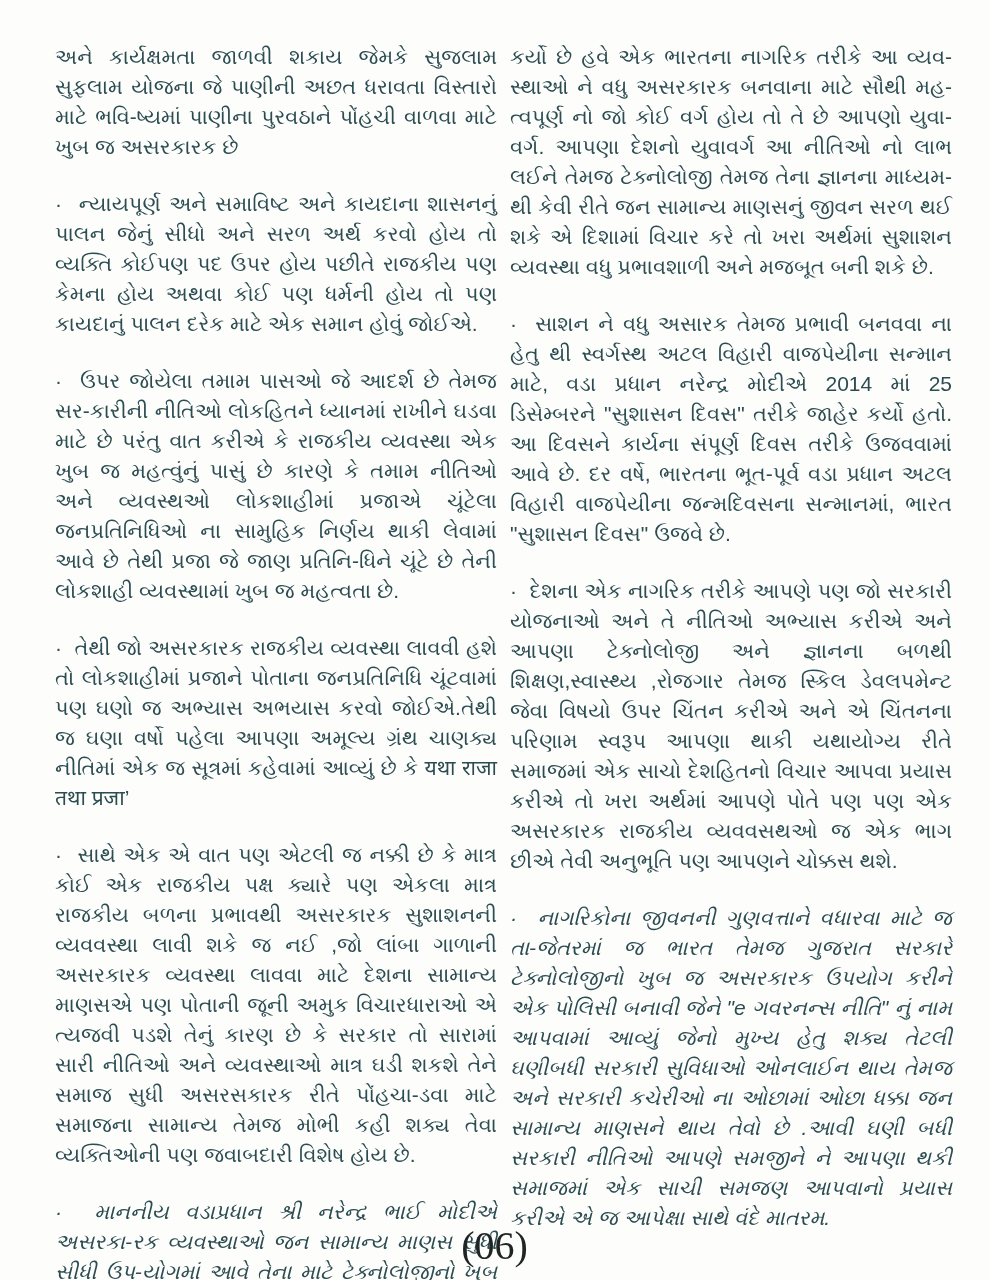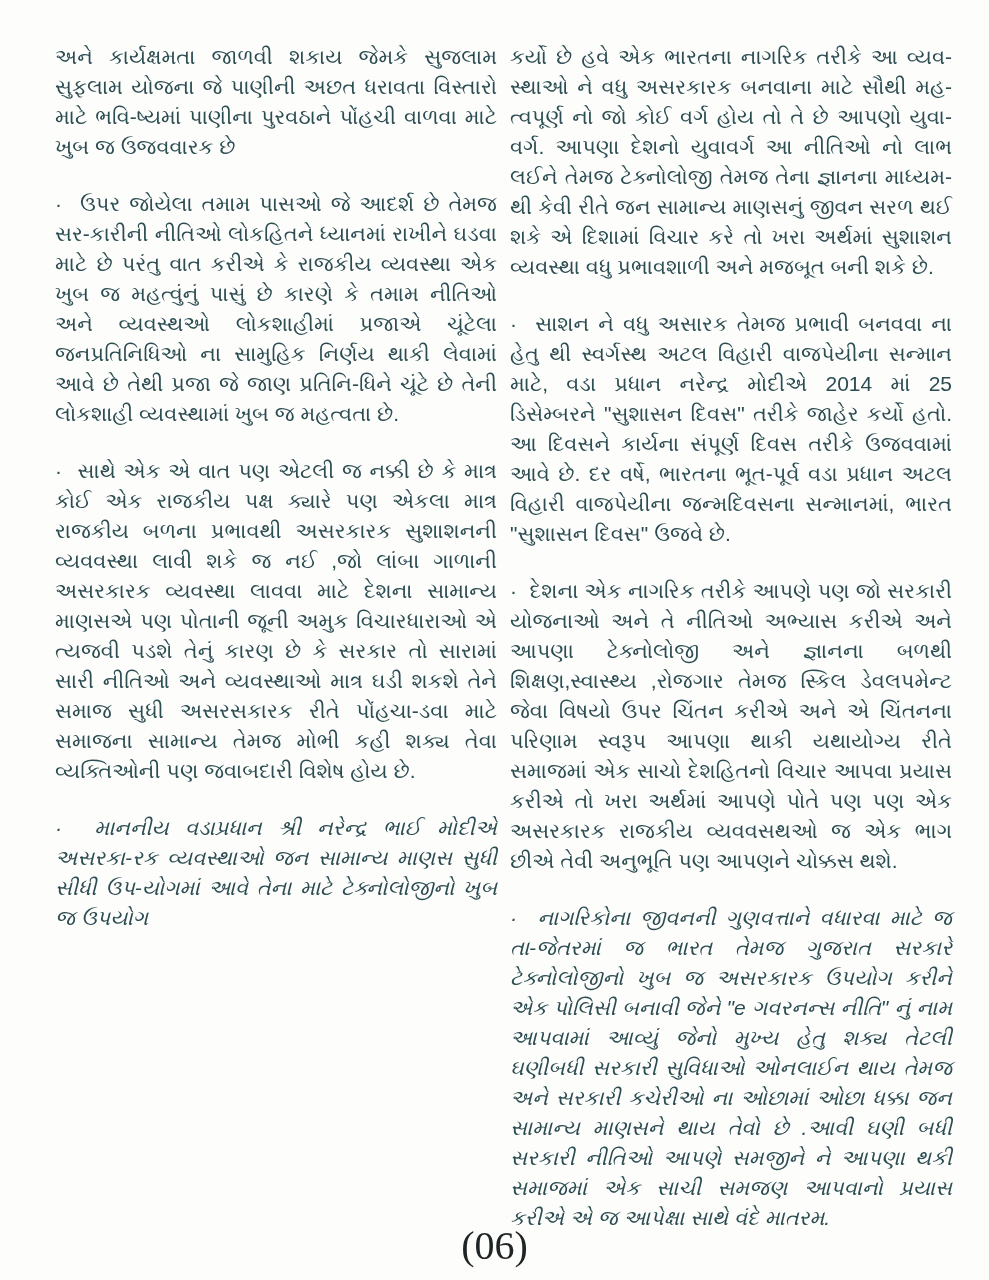--- a/index.html
+++ b/index.html
@@ -50,22 +50,24 @@
     color: #1f2424;
     font-family: Liberation Serif, serif;
   }
 </style>
 </head>
 <body>
 
 <div class="page">
   <div class="content">
     <div class="column" id="left-col">
-        <p class="para">અને કાર્યક્ષમતા જાળવી શકાય જેમકે સુજલામ સુફલામ યોજના જે પાણીની અછત ધરાવતા વિસ્તારો માટે  ભવિ-ષ્યમાં પાણીના પુરવઠાને પોંહચી વાળવા માટે ખુબ જ ઉજવવારક છે</p>
+        <p class="para">અને કાર્યક્ષમતા જાળવી શકાય જેમકે સુજલામ સુફલામ યોજના જે પાણીની અછત ધરાવતા વિસ્તારો માટે  ભવિ-ષ્યમાં પાણીના પુરવઠાને પોંહચી વાળવા માટે ખુબ જ અસરકારક છે</p>
+        <p class="para">·&nbsp; ન્યાયપૂર્ણ અને સમાવિષ્ટ અને કાયદાના શાસનનું પાલન જેનું સીધો અને સરળ અર્થ કરવો હોય તો વ્યક્તિ કોઈપણ પદ ઉપર હોય પછીતે રાજકીય પણ કેમના હોય  અથવા કોઈ પણ ધર્મની હોય તો પણ કાયદાનું પાલન દરેક માટે એક સમાન હોવું જોઈએ.</p>
         <p class="para">·&nbsp; ઉપર જોયેલા  તમામ પાસઓ જે આદર્શ છે  તેમજ સર-કારીની  નીતિઓ  લોકહિતને  ધ્યાનમાં રાખીને ઘડવા માટે છે  પરંતુ વાત કરીએ કે રાજકીય વ્યવસ્થા  એક ખુબ જ મહત્વુંનું પાસું છે કારણે કે તમામ નીતિઓ અને વ્યવસ્થઓ લોકશાહીમાં  પ્રજાએ ચૂંટેલા જનપ્રતિનિધિઓ ના સામુહિક નિર્ણય થાકી લેવામાં આવે છે તેથી પ્રજા જે જાણ પ્રતિનિ-ધિને ચૂંટે છે તેની લોકશાહી વ્યવસ્થામાં ખુબ જ મહત્વતા છે.</p>
+        <p class="para">·&nbsp; તેથી જો અસરકારક રાજકીય વ્યવસ્થા લાવવી હશે તો લોકશાહીમાં પ્રજાને પોતાના જનપ્રતિનિધિ ચૂંટવામાં પણ ઘણો જ અભ્યાસ અભયાસ કરવો જોઈએ.તેથી જ ઘણા વર્ષો પહેલા આપણા અમૂલ્ય ગ્રંથ  ચાણક્ય નીતિમાં એક જ સૂત્રમાં કહેવામાં આવ્યું છે  કે यथा राजा तथा प्रजा’</p>
         <p class="para">·&nbsp; સાથે એક એ  વાત પણ એટલી જ નક્કી છે કે માત્ર કોઈ એક રાજકીય પક્ષ ક્યારે પણ એકલા માત્ર રાજકીય બળના પ્રભાવથી અસરકારક સુશાશનની વ્યવવસ્થા લાવી શકે જ નઈ ,જો લાંબા ગાળાની અસરકારક વ્યવસ્થા લાવવા માટે દેશના સામાન્ય માણસએ પણ પોતાની જૂની અમુક વિચારધારાઓ એ ત્યજવી પડશે તેનું કારણ છે કે સરકાર તો  સારામાં સારી  નીતિઓ અને વ્યવસ્થાઓ માત્ર ઘડી શકશે તેને સમાજ સુધી અસરસકારક રીતે પોંહચા-ડવા માટે સમાજના સામાન્ય તેમજ મોભી કહી શક્ય તેવા વ્યક્તિઓની પણ જવાબદારી વિશેષ હોય છે.</p>
         <p class="para">·&nbsp; માનનીય વડાપ્રધાન શ્રી નરેન્દ્ર ભાઈ મોદીએ  અસરકા-રક વ્યવસ્થાઓ જન સામાન્ય માણસ સુધી સીધી ઉપ-યોગમાં આવે તેના માટે ટેક્નોલોજીનો ખુબ જ ઉપયોગ</p>
       </div>
     <div class="column" id="right-col">
         <p class="para">કર્યો છે હવે એક ભારતના નાગરિક તરીકે આ વ્યવ-સ્થાઓ ને વધુ અસરકારક બનવાના માટે સૌથી મહ-ત્વપૂર્ણ નો જો કોઈ વર્ગ હોય તો તે છે આપણો યુવા-વર્ગ.  આપણા દેશનો યુવાવર્ગ આ નીતિઓ નો લાભ લઈને તેમજ  ટેક્નોલોજી તેમજ તેના જ્ઞાનના માધ્યમ-થી કેવી રીતે જન સામાન્ય માણસનું જીવન સરળ થઈ શકે  એ દિશામાં વિચાર કરે તો ખરા અર્થમાં સુશાશન વ્યવસ્થા વધુ પ્રભાવશાળી અને મજબૂત બની શકે છે.</p>
         <p class="para">·&nbsp; સાશન ને વધુ અસારક તેમજ પ્રભાવી બનવવા ના હેતુ થી સ્વર્ગસ્થ અટલ વિહારી વાજપેયીના સન્માન માટે, વડા પ્રધાન નરેન્દ્ર મોદીએ 2014 માં 25 ડિસેમ્બરને "સુશાસન દિવસ" તરીકે જાહેર કર્યો હતો. આ દિવસને કાર્યના સંપૂર્ણ દિવસ તરીકે ઉજવવામાં આવે છે. દર વર્ષે, ભારતના ભૂત-પૂર્વ વડા પ્રધાન અટલ વિહારી વાજપેયીના જન્મદિવસના સન્માનમાં, ભારત "સુશાસન દિવસ" ઉજવે છે.</p>
         <p class="para">·&nbsp; દેશના એક નાગરિક તરીકે આપણે પણ જો સરકારી યોજનાઓ અને તે નીતિઓ અભ્યાસ કરીએ અને આપણા ટેક્નોલોજી  અને  જ્ઞાનના  બળથી  શિક્ષણ,સ્વાસ્થ્ય ,રોજગાર તેમજ સ્કિલ ડેવલપમેન્ટ જેવા વિષયો ઉપર ચિંતન કરીએ અને એ ચિંતનના પરિણામ સ્વરૂપ આપણા થાકી યથાયોગ્ય રીતે  સમાજમાં  એક સાચો  દેશહિતનો વિચાર આપવા પ્રયાસ કરીએ તો ખરા અર્થમાં આપણે પોતે પણ  પણ એક અસરકારક રાજકીય વ્યવવસથઓ જ એક ભાગ છીએ તેવી અનુભૂતિ પણ આપણને ચોક્કસ થશે.</p>
         <p class="para">·&nbsp; નાગરિકોના જીવનની  ગુણવત્તાને વધારવા  માટે જ તા-જેતરમાં જ ભારત તેમજ ગુજરાત સરકારે ટેક્નોલોજીનો ખુબ જ અસરકારક ઉપયોગ કરીને એક પોલિસી બનાવી જેને "e ગવરનન્સ નીતિ" નું નામ આપવામાં આવ્યું જેનો મુખ્ય હેતુ શક્ય તેટલી ઘણીબધી સરકારી સુવિધાઓ ઓનલાઈન  થાય તેમજ અને સરકારી કચેરીઓ ના ઓછામાં ઓછા ધક્કા જન સામાન્ય માણસને થાય તેવો છે .આવી ઘણી બધી  સરકારી નીતિઓ આપણે સમજીને ને આપણા થકી સમાજમાં એક સાચી સમજણ આપવાનો પ્રયાસ કરીએ એ જ આપેક્ષા સાથે વંદે માતરમ.</p>
       </div>
   </div>

